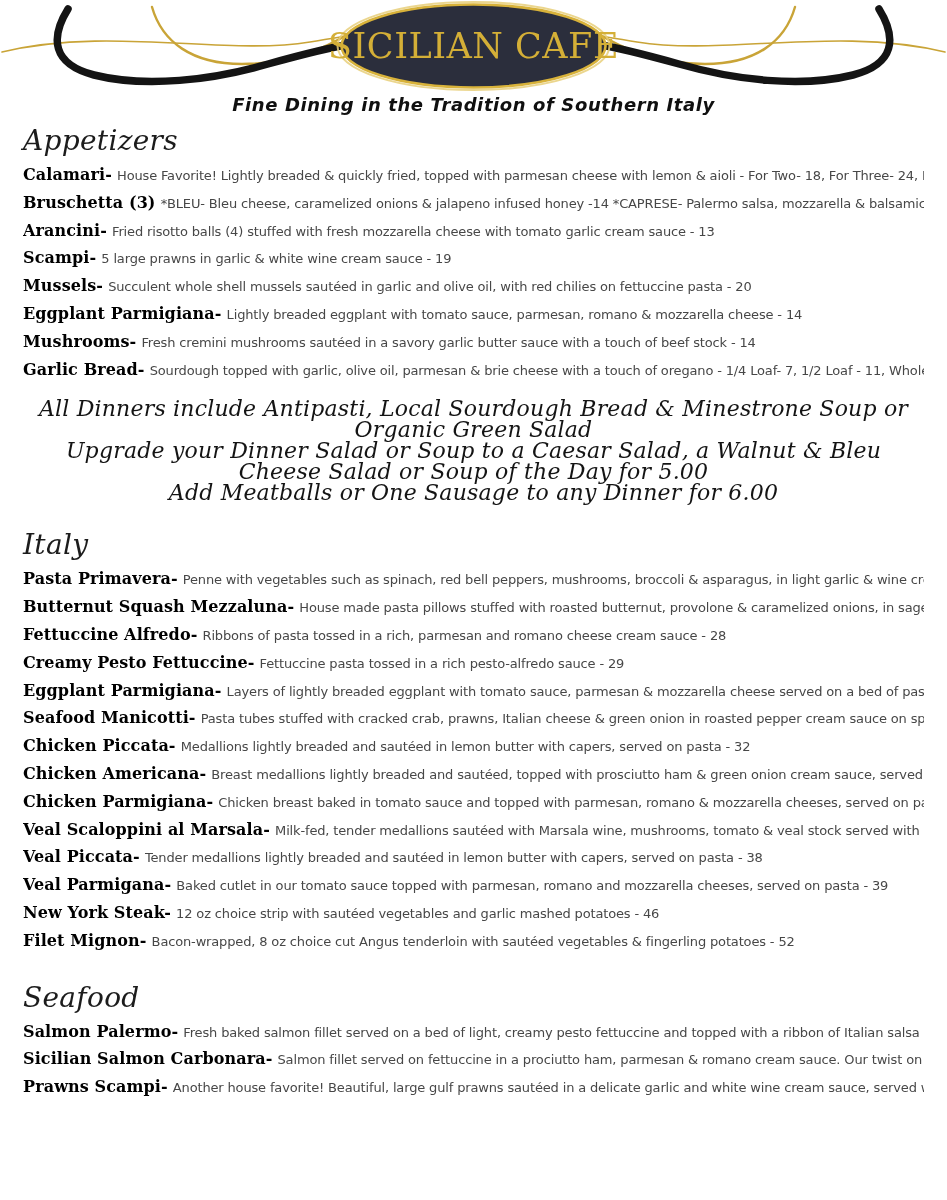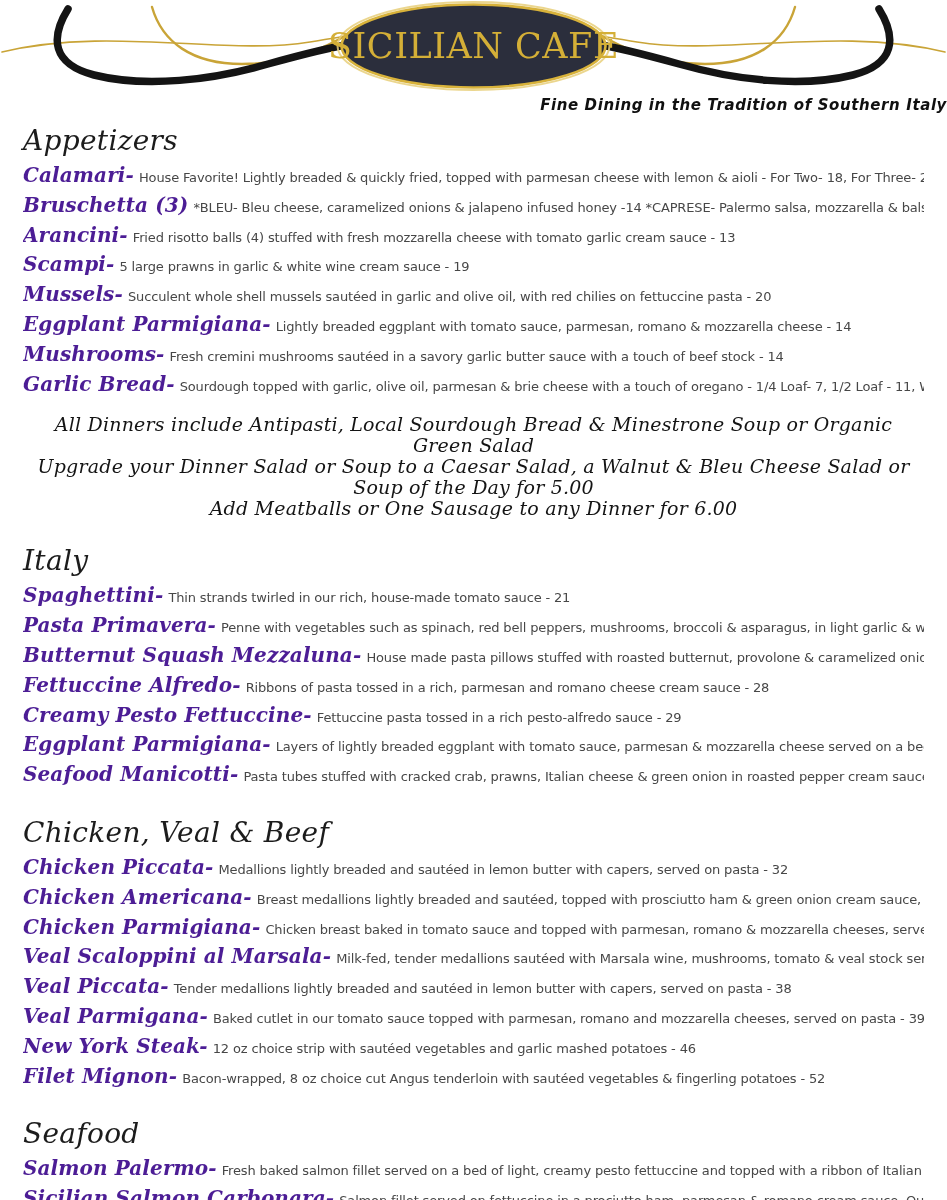--- a/index.html
+++ b/index.html
@@ -4,49 +4,49 @@
 <style>
   html,body{margin:0;padding:0;background:#ffffff;}
   body{
     width:947px;height:1200px;overflow:hidden;
     font-family:"DejaVu Sans",sans-serif;color:#222;
     position:relative;
   }
   .masthead{position:relative;width:896px;height:92px;}
   .masthead svg{display:block;width:947px;height:92px;}
   .tagline{
-    text-align:right;font-style:italic;font-weight:600;
+    text-align:center;font-style:italic;font-weight:600;
     font-family:"DejaVu Sans",sans-serif;
-    font-size:15px;letter-spacing:.6px;color:#101010;
+    font-size:18px;letter-spacing:.6px;color:#101010;
     margin:2px 0 0 0;height:22px;line-height:22px;
   }
   .menu{padding:0 23px;}
   .section-title{
     font-family:"DejaVu Serif",serif;font-style:italic;font-weight:500;
     font-size:28px;color:#1c1c1c;line-height:32px;
     margin:26px 0 5px 0;letter-spacing:.3px;
   }
   section:first-child .section-title{margin-top:9px;}
   .menu-item{
     margin:0;line-height:26.8px;white-space:nowrap;overflow:hidden;
   }
   .item-name{
     font-family:"DejaVu Serif",serif;font-weight:700;
-    font-size:20px;color:#4c1d95;letter-spacing:.1px;font-style:italic;
+    font-size:16px;color:#000000;letter-spacing:.1px;
   }
   .item-desc{
     font-family:"DejaVu Sans",sans-serif;
     font-size:13px;color:#474747;letter-spacing:-.15px;
   }
   .dinner-note{
     text-align:center;margin:14px 0 2px 0;
   }
   .dinner-note p{
     margin:0;font-family:"DejaVu Serif",serif;font-style:italic;
-    font-size:19px;line-height:21px;color:#141414;letter-spacing:.2px;
+    font-size:22px;line-height:21px;color:#141414;letter-spacing:.2px;
   }
 </style>
 </head>
 <body>
 
 <header class="masthead">
   <svg viewBox="0 0 947 92" aria-hidden="true">
 
     <g fill="none" stroke-linecap="round">
       <path d="M 2 52 C 110 26, 225 56, 310 42 C 355 35, 410 24, 500 14" stroke="#c9a437" stroke-width="1.6"></path>
@@ -82,30 +82,28 @@
       <p class="menu-item"><span class="item-name">Mushrooms-</span><span> </span><span class="item-desc">Fresh cremini mushrooms sautéed in a savory garlic butter sauce with a touch of beef stock - 14</span></p>
       <p class="menu-item"><span class="item-name">Garlic Bread-</span><span> </span><span class="item-desc">Sourdough topped with garlic, olive oil, parmesan &amp; brie cheese with a touch of oregano - 1/4 Loaf- 7, 1/2 Loaf - 11, Whole Loaf - 19</span></p>
     </section>
     <div class="dinner-note">
       <p>All Dinners include Antipasti, Local Sourdough Bread &amp; Minestrone Soup or Organic Green Salad</p>
       <p>Upgrade your Dinner Salad or Soup to a Caesar Salad, a Walnut &amp; Bleu Cheese Salad or Soup of the Day for 5.00</p>
       <p>Add Meatballs or One Sausage to any Dinner for 6.00</p>
     </div>
     <section>
       <h2 class="section-title">Italy</h2>
-      <p class="menu-item"><span class="item-name">Spaghettini-</span><span> </span><span class="item-desc">Thin strands twirled in our rich, house-made tomato sauce - 21</span></p>
       <p class="menu-item"><span class="item-name">Pasta Primavera-</span><span> </span><span class="item-desc">Penne with vegetables such as spinach, red bell peppers, mushrooms, broccoli &amp; asparagus, in light garlic &amp; wine cream sauce - 27</span></p>
       <p class="menu-item"><span class="item-name">Butternut Squash Mezzaluna-</span><span> </span><span class="item-desc">House made pasta pillows stuffed with roasted butternut, provolone &amp; caramelized onions, in sage brown butter - 29</span></p>
       <p class="menu-item"><span class="item-name">Fettuccine Alfredo-</span><span> </span><span class="item-desc">Ribbons of pasta tossed in a rich, parmesan and romano cheese cream sauce - 28</span></p>
       <p class="menu-item"><span class="item-name">Creamy Pesto Fettuccine-</span><span> </span><span class="item-desc">Fettuccine pasta tossed in a rich pesto-alfredo sauce - 29</span></p>
       <p class="menu-item"><span class="item-name">Eggplant Parmigiana-</span><span> </span><span class="item-desc">Layers of lightly breaded eggplant with tomato sauce, parmesan &amp; mozzarella cheese served on a bed of pasta- 27</span></p>
       <p class="menu-item"><span class="item-name">Seafood Manicotti-</span><span> </span><span class="item-desc">Pasta tubes stuffed with cracked crab, prawns, Italian cheese &amp; green onion in roasted pepper cream sauce on spinach - 34</span></p>
     </section>
     <section>
-      <h2 class="section-title">Chicken, Veal &amp; Beef</h2>
       <p class="menu-item"><span class="item-name">Chicken Piccata-</span><span> </span><span class="item-desc">Medallions lightly breaded and sautéed in lemon butter with capers, served on pasta - 32</span></p>
       <p class="menu-item"><span class="item-name">Chicken Americana-</span><span> </span><span class="item-desc">Breast medallions lightly breaded and sautéed, topped with prosciutto ham &amp; green onion cream sauce, served on pasta - 35</span></p>
       <p class="menu-item"><span class="item-name">Chicken Parmigiana-</span><span> </span><span class="item-desc">Chicken breast baked in tomato sauce and topped with parmesan, romano &amp; mozzarella cheeses, served on pasta - 36</span></p>
       <p class="menu-item"><span class="item-name">Veal Scaloppini al Marsala-</span><span> </span><span class="item-desc">Milk-fed, tender medallions sautéed with Marsala wine, mushrooms, tomato &amp; veal stock served with pasta - 39</span></p>
       <p class="menu-item"><span class="item-name">Veal Piccata-</span><span> </span><span class="item-desc">Tender medallions lightly breaded and sautéed in lemon butter with capers, served on pasta - 38</span></p>
       <p class="menu-item"><span class="item-name">Veal Parmigana-</span><span> </span><span class="item-desc">Baked cutlet in our tomato sauce topped with parmesan, romano and mozzarella cheeses, served on pasta - 39</span></p>
       <p class="menu-item"><span class="item-name">New York Steak-</span><span> </span><span class="item-desc">12 oz choice strip with sautéed vegetables and garlic mashed potatoes - 46</span></p>
       <p class="menu-item"><span class="item-name">Filet Mignon-</span><span> </span><span class="item-desc">Bacon-wrapped, 8 oz choice cut Angus tenderloin with sautéed vegetables &amp; fingerling potatoes - 52</span></p>
     </section>
     <section>

